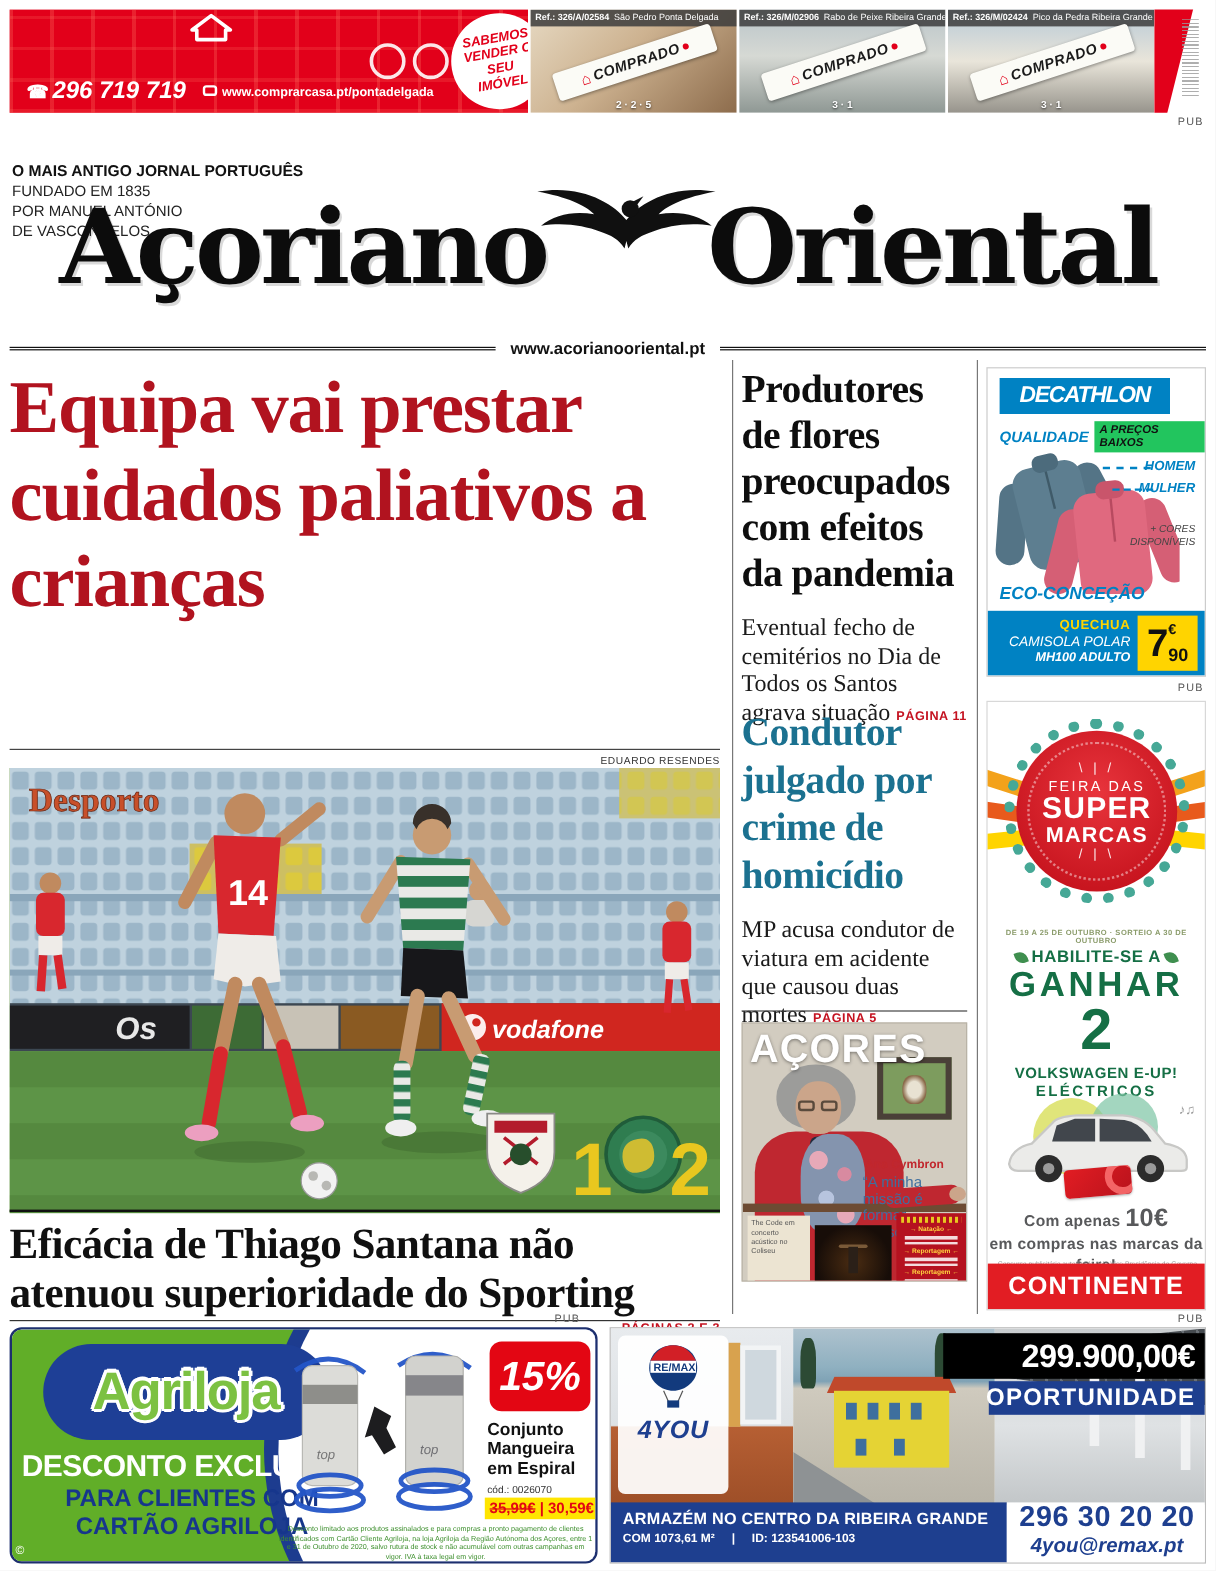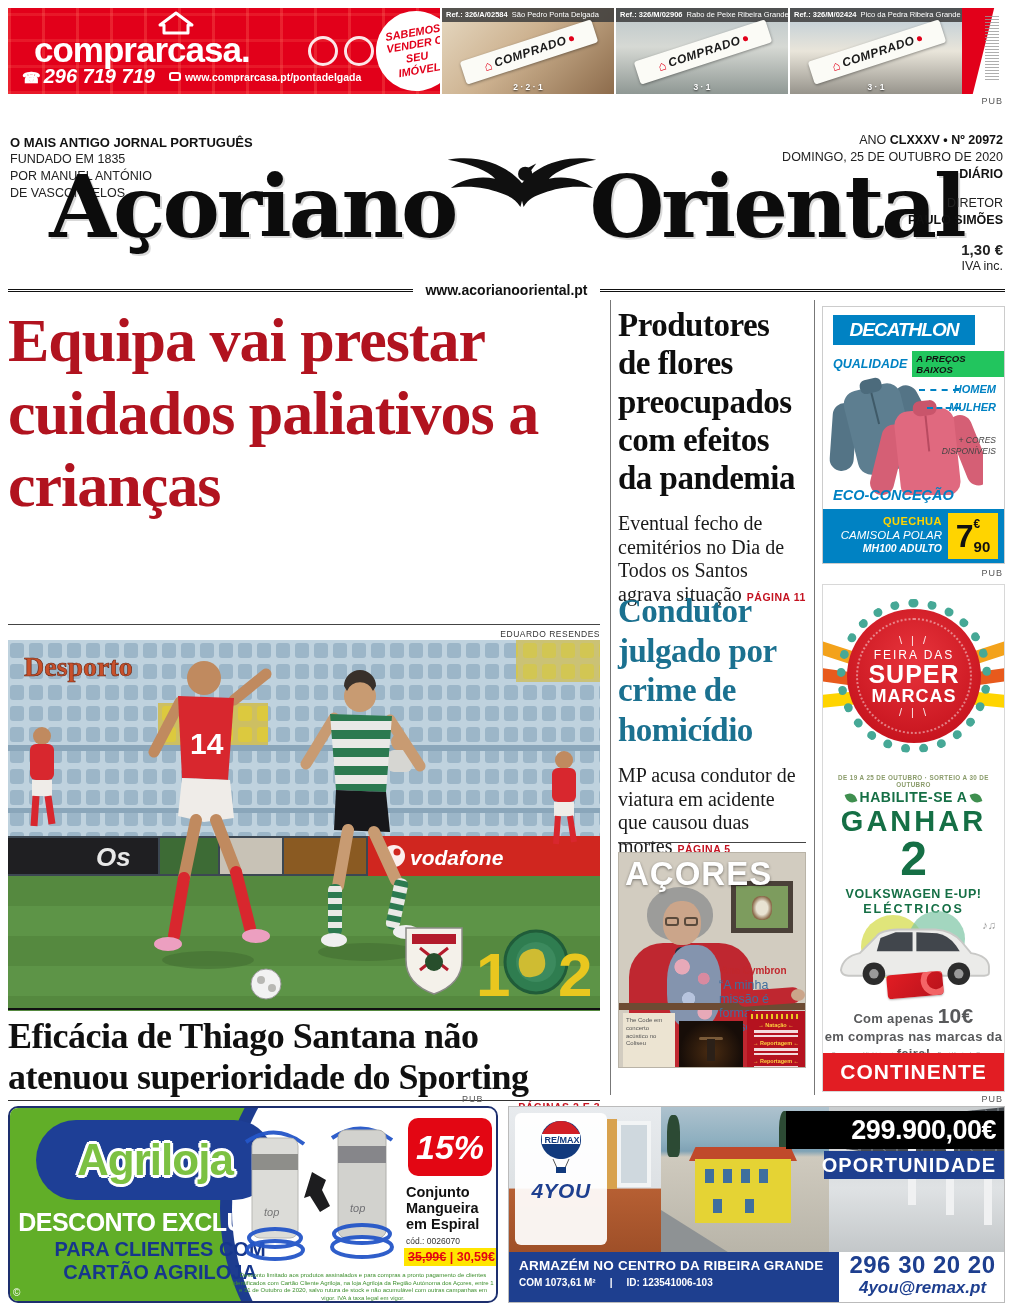--- a/index.html
+++ b/index.html
@@ -225,41 +225,40 @@
 <body>
 
 <div class="page">
 
   <div class="abs banner">
     <div class="cc-panel">
       <div class="cc-pattern"></div>
       <svg class="cc-house" width="40" height="24" viewBox="0 0 40 24">
         <path d="M20 2 L36 14 L32 14 L32 22 L8 22 L8 14 L4 14 Z" fill="none" stroke="#fff" stroke-width="3" stroke-linejoin="round"></path>
       </svg>
-      <div class="cc-brand">comprarcasa.</div>
       <div class="cc-stamp-ring r1"></div>
       <div class="cc-stamp-ring r2"></div>
       <div class="cc-circle">
           <span>SABEMOS VENDER O SEU IMÓVEL</span>
         </div>
       <div class="cc-contact">
         <span class="cc-phone"><span class="ph-ic">☎</span><span>296 719 719</span></span>
         <span class="cc-web"><span class="bub"></span><span>www.comprarcasa.pt/pontadelgada</span></span>
       </div>
     </div>
 
     <div class="listing">
       <div class="listing-photo ph1"></div>
       <div class="listing-bar"><b>Ref.: 326/A/02584</b><span>São Pedro Ponta Delgada</span></div>
       <div class="stamp">
           <span class="hs">⌂</span>
           <span class="tx">COMPRADO</span>
           <span class="dot"></span>
         </div>
-      <div class="listing-specs">2  ·  2  ·  1</div>
+      <div class="listing-specs">2  ·  2  ·  5</div>
     </div>
 
     <div class="listing">
       <div class="listing-photo ph2"></div>
       <div class="listing-bar"><b>Ref.: 326/M/02906</b><span>Rabo de Peixe Ribeira Grande</span></div>
       <div class="stamp">
           <span class="hs">⌂</span>
           <span class="tx">COMPRADO</span>
           <span class="dot"></span>
         </div>
@@ -294,31 +293,20 @@
   <div class="abs mast-title">
     <span>Açoriano</span>
     <svg class="eagle" width="158" height="78" viewBox="0 0 200 90">
       <path fill="#101010" d="M100 48 C86 30 52 10 6 18 C38 24 56 32 66 42 C46 38 24 42 10 54 C34 50 56 54 72 60 C84 64 92 68 98 78 L100 70 L102 78 C108 68 116 64 128 60 C144 54 166 50 190 54 C176 42 154 38 134 42 C144 32 162 24 194 18 C148 10 114 30 100 48 Z"></path>
       <circle cx="104" cy="36" r="9" fill="#101010"></circle>
       <path d="M104 30 l14 -7 -9 12 z" fill="#101010"></path>
     </svg>
     <span>Oriental</span>
   </div>
 
-  <div class="abs mast-right">
-    <div><span>ANO</span> <span class="b">CLXXXV • Nº 20972</span></div>
-    <div>DOMINGO, 25 DE OUTUBRO DE 2020</div>
-    <div class="b">DIÁRIO</div>
-    <div class="gap"></div>
-    <div>DIRETOR</div>
-    <div class="b">PAULO SIMÕES</div>
-    <div class="gap"></div>
-    <div class="big">1,30 €</div>
-    <div>IVA inc.</div>
-  </div>
 
   <div class="abs urlbar">
     <span>www.acorianooriental.pt</span>
   </div>
 
   <div class="abs vrule" style="left:610px;top:300px;height:795px"></div>
   <div class="abs vrule" style="left:814px;top:300px;height:795px"></div>
 
   <div class="abs lead-h">Equipa vai prestar cuidados paliativos a crianças</div>
   <div class="hrule" style="left:8px;top:624px;width:592px"></div>

